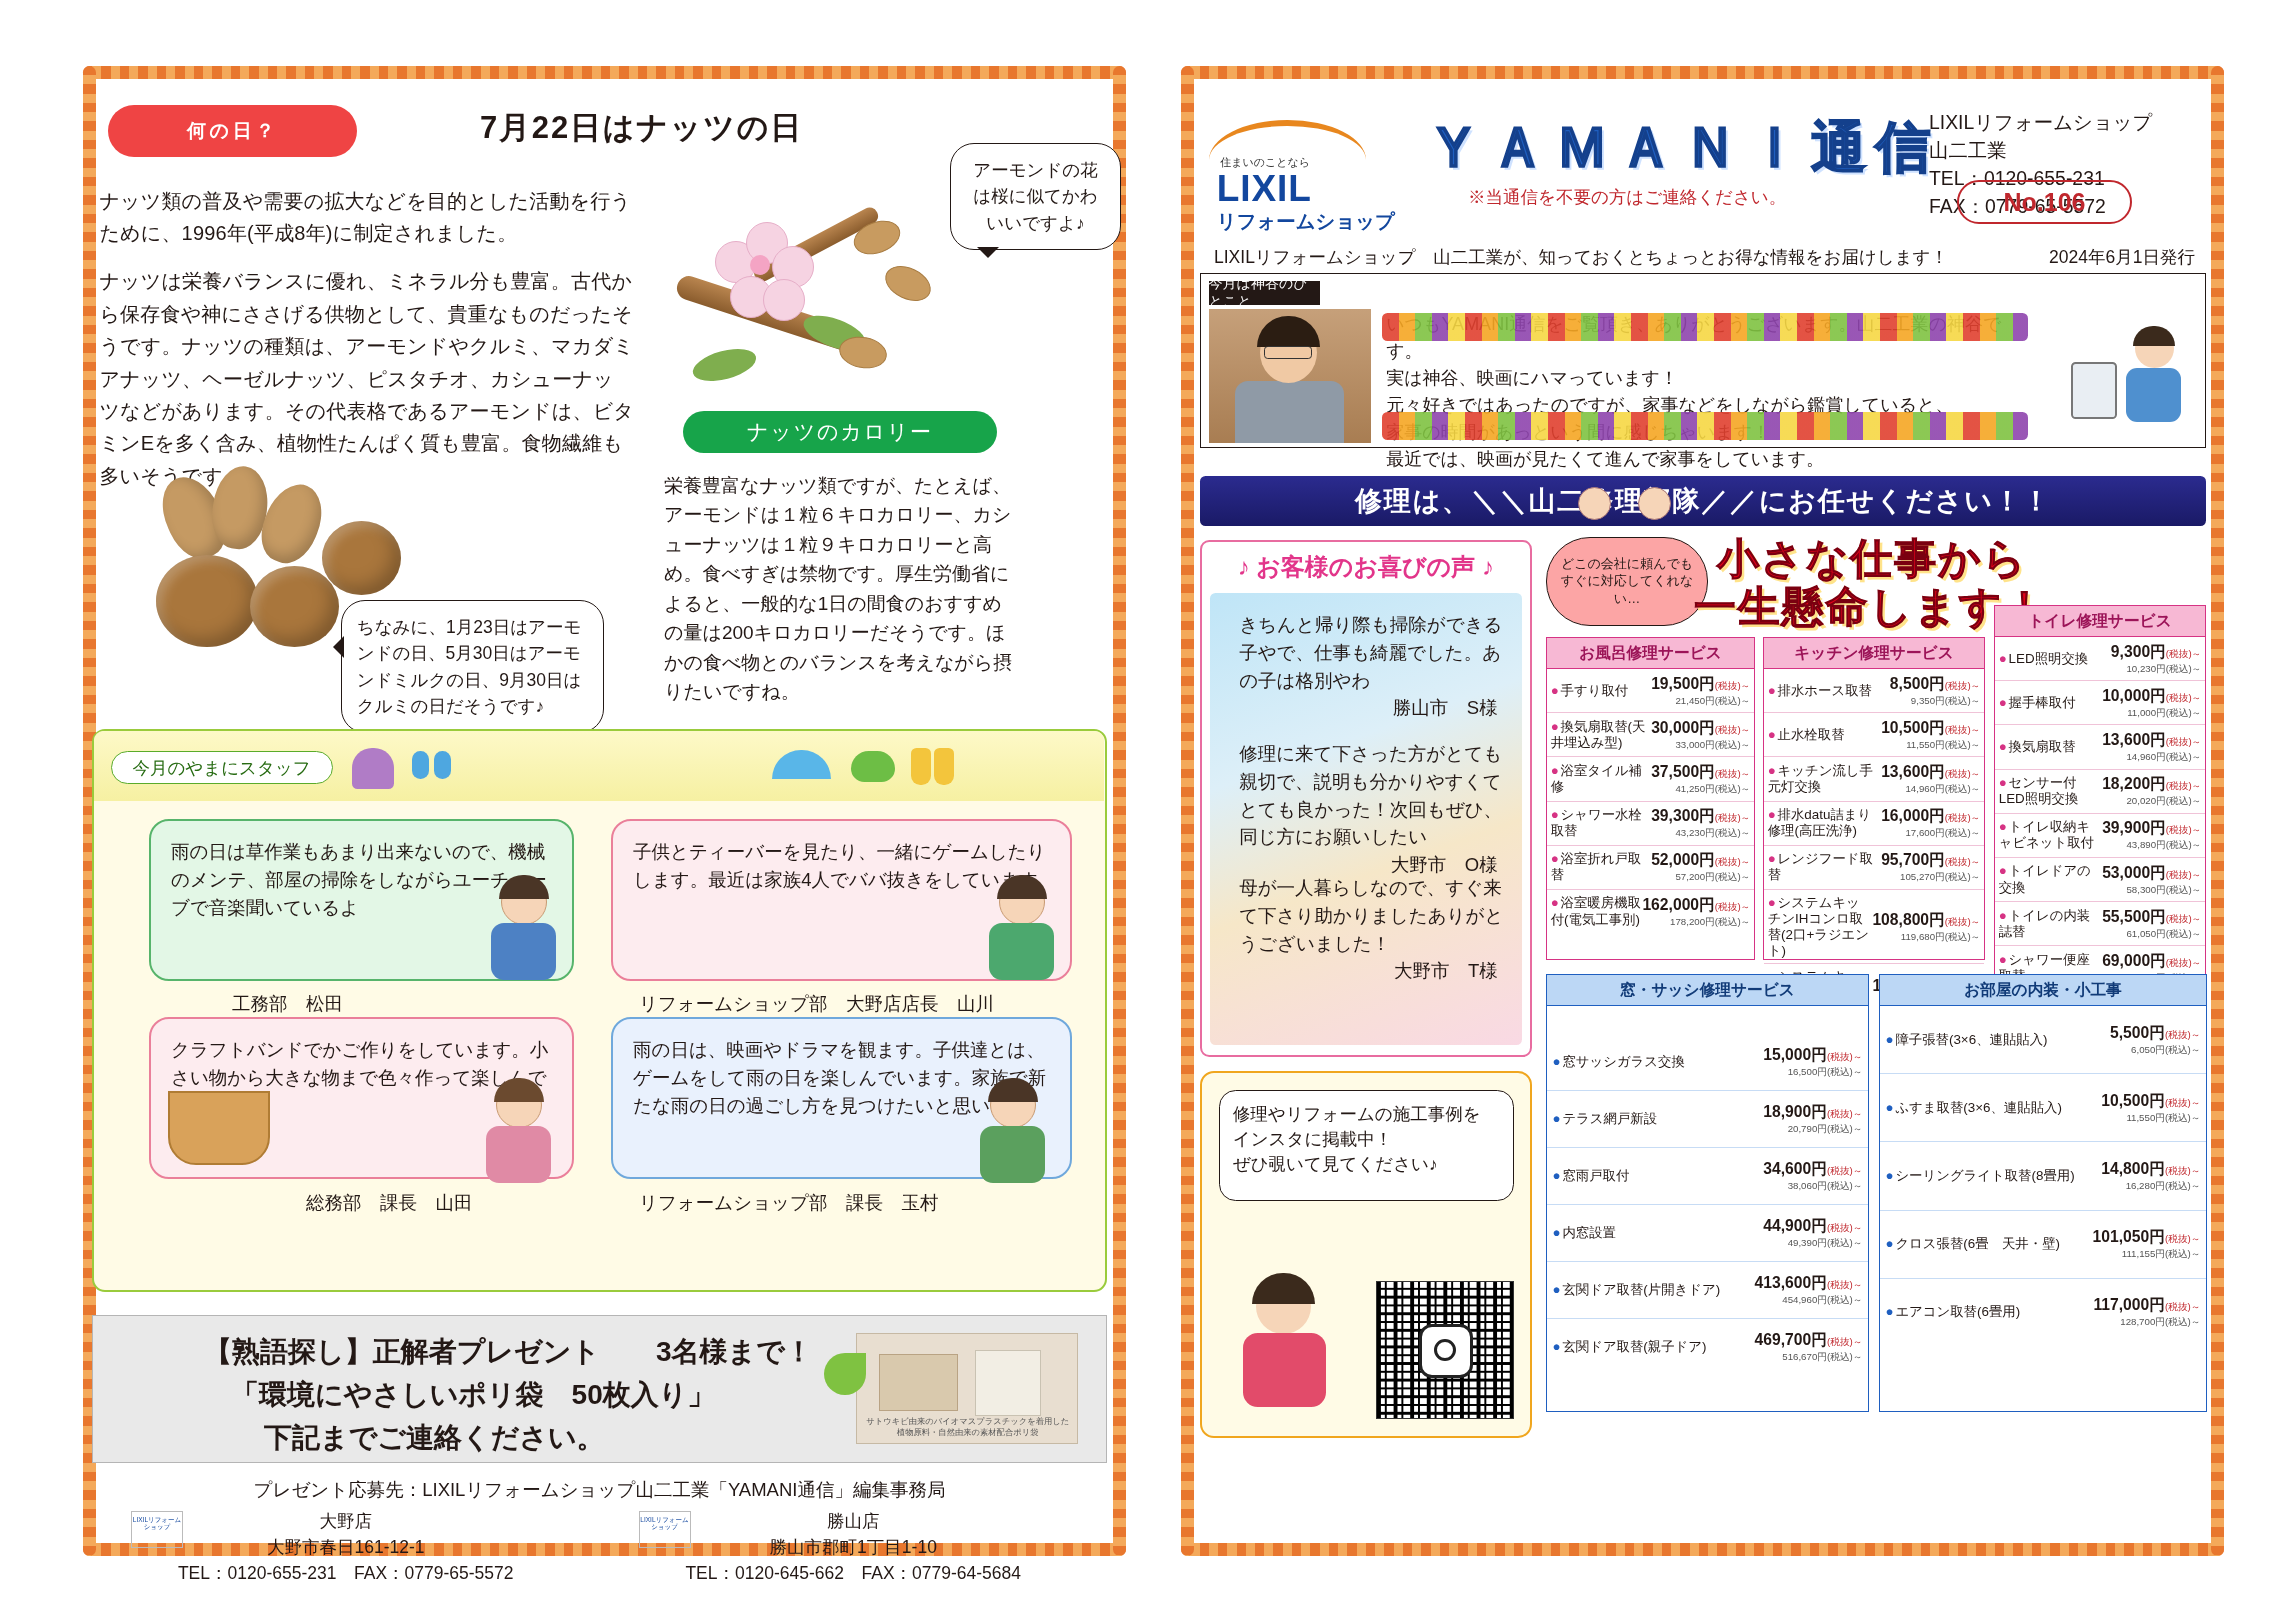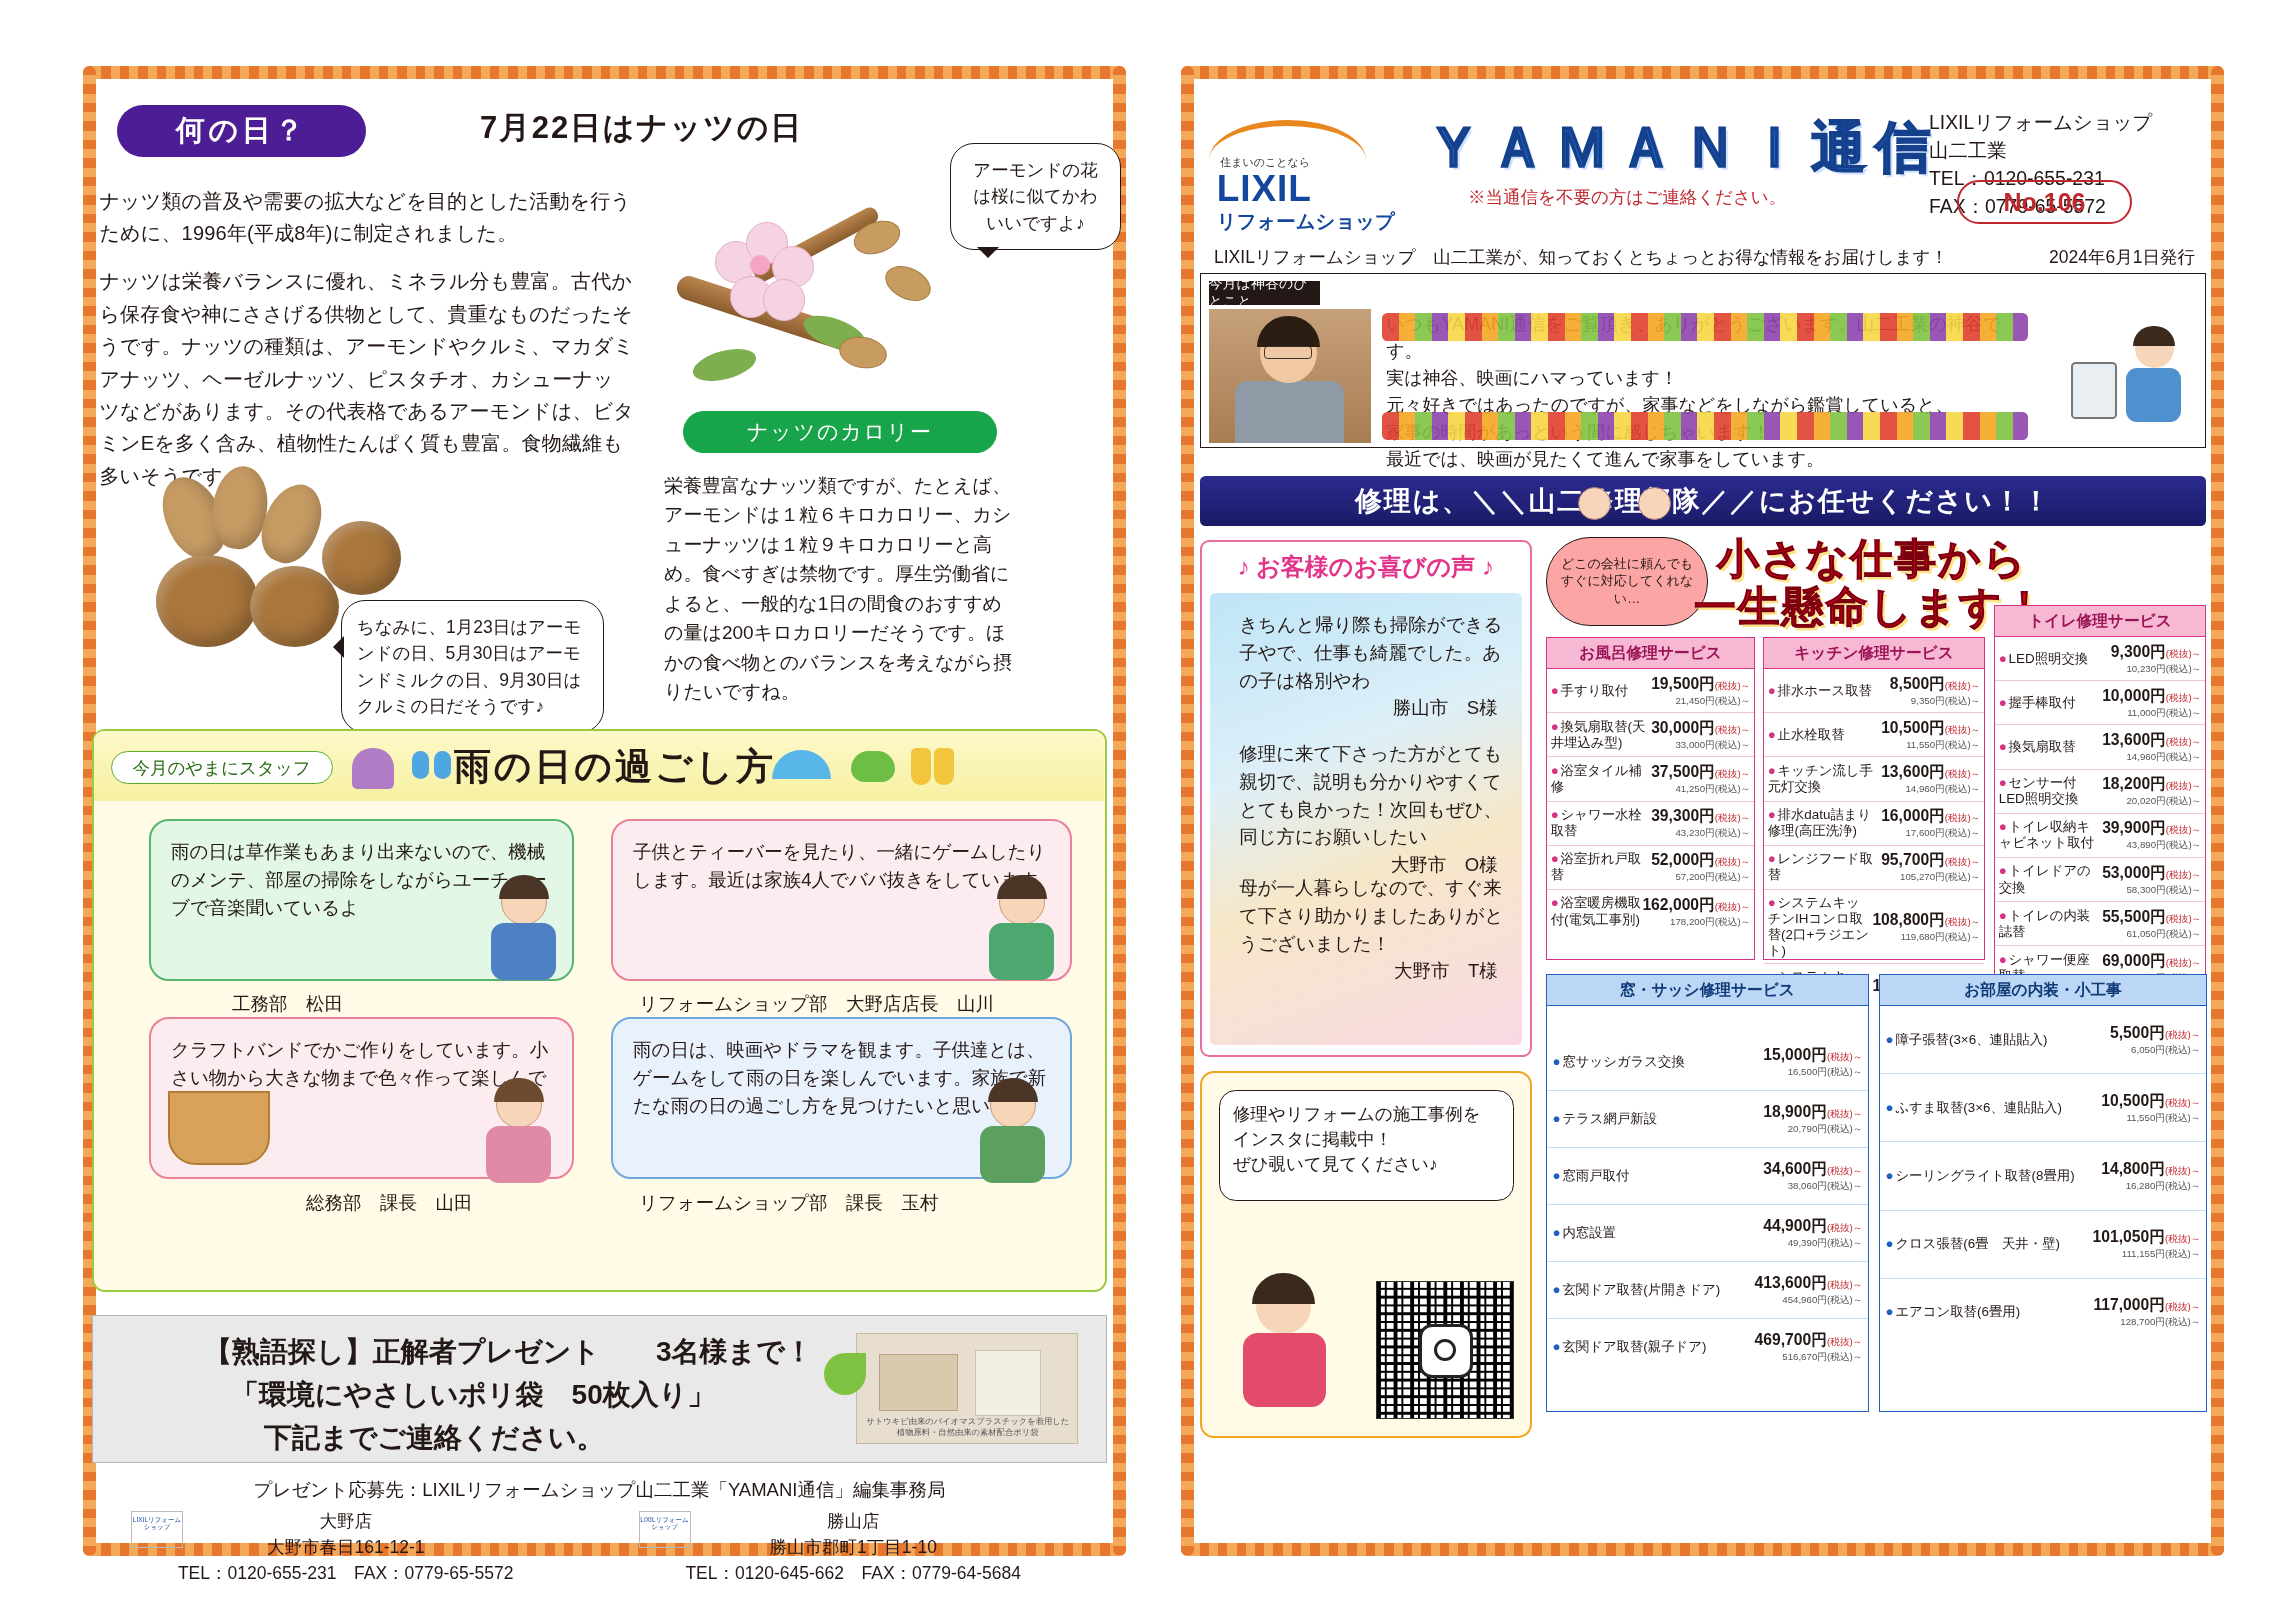--- a/index.html
+++ b/index.html
@@ -25,23 +25,23 @@
     position:absolute; width:13px;
     background:
       repeating-linear-gradient(180deg, #e8772e 0 9.2px, #f4a95a 9.2px 18.5px);
     border-radius:6.5px;
   }
 
   
   .left { position:absolute; left:92px; top:88px; width:1024px; height:1458px; }
 
   .badge-nanno {
-    position:absolute; left:25px; top:16.6px; width:249px; height:52px;
-    background:#4c1d95; border-radius:26px; color:#fff;
-    font-size:29px; font-weight:bold; letter-spacing:3.7px;
+    position:absolute; left:16px; top:16.6px; width:249px; height:52px;
+    background:#ef4444; border-radius:26px; color:#fff;
+    font-size:19px; font-weight:bold; letter-spacing:3.7px;
     display:flex; align-items:center; justify-content:center;
   }
   .nuts-title {
     position:absolute; left:388px; top:18.5px; font-size:31px; font-weight:bold;
     letter-spacing:1.8px; color:#231815;
   }
   .nuts-body {
     position:absolute; left:7.4px; top:97px; width:535px;
     font-size:20px; line-height:1.62; letter-spacing:0.2px;
   }
@@ -326,21 +326,20 @@
       <div class="walnut" style="left:9.2px; top:89px; width:102px; height:92px;"></div>
       <div class="walnut" style="left:103px; top:100px; width:89px; height:81px;"></div>
       <div class="walnut" style="left:175px; top:55px; width:79px; height:74px;"></div>
     </div>
 
     <div class="bubble bubble-nuts">ちなみに、1月23日はアーモンドの日、5月30日はアーモンドミルクの日、9月30日はクルミの日だそうです♪</div>
 
     <div class="rain-sec">
       <div class="rain-head"></div>
       <div class="staff-tag">今月のやまにスタッフ</div>
-      <div class="rain-title">雨の日の過ごし方</div>
 
       <div style="position:absolute;left:258px;top:16.6px;width:42px;height:41px;background:#b07cc6;border-radius:20px 20px 5.5px 5.5px;"></div>
       <div style="position:absolute;left:318px;top:20px;width:16.6px;height:28px;background:#4ea7e0;border-radius:8.3px 8.3px 8.3px 8.3px;"></div>
       <div style="position:absolute;left:340px;top:20px;width:16.6px;height:28px;background:#4ea7e0;border-radius:8.3px;"></div>
       <div style="position:absolute;left:678px;top:18.5px;width:59px;height:29.5px;background:#59b6e8;border-radius:29.5px 29.5px 0 0;"></div>
       <div style="position:absolute;left:757px;top:20px;width:44px;height:31px;background:#6dbe45;border-radius:22px 22px 16.6px 16.6px;"></div>
       <div style="position:absolute;left:817px;top:16.6px;width:20px;height:37px;background:#f3c53c;border-radius:5.5px 5.5px 9.2px 9.2px;"></div>
       <div style="position:absolute;left:840px;top:16.6px;width:20px;height:37px;background:#f3c53c;border-radius:5.5px 5.5px 9.2px 9.2px;"></div>
 
       <div class="rain-card rc1">

